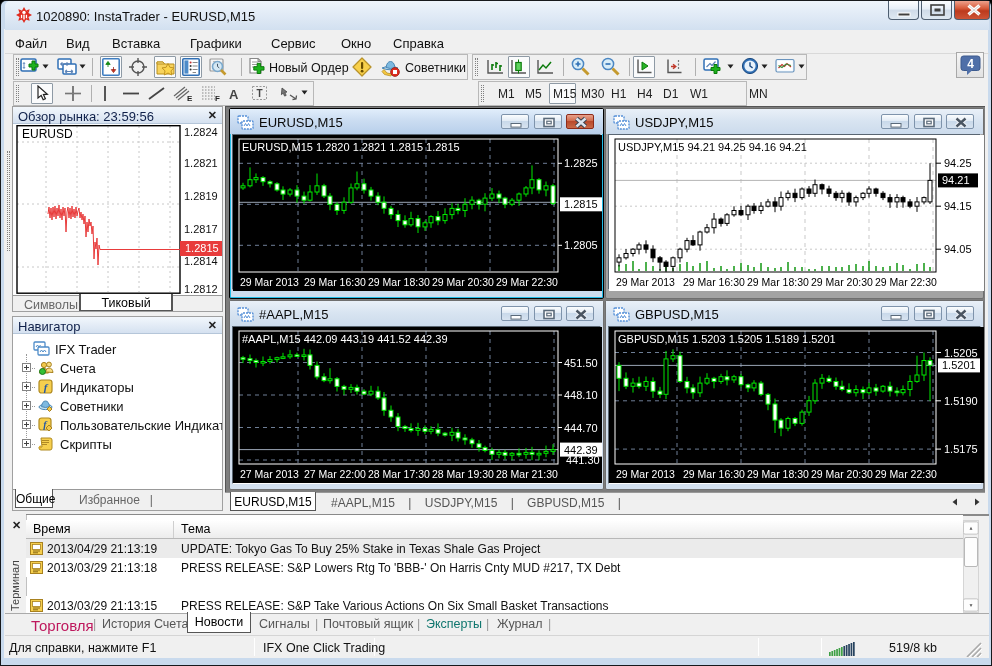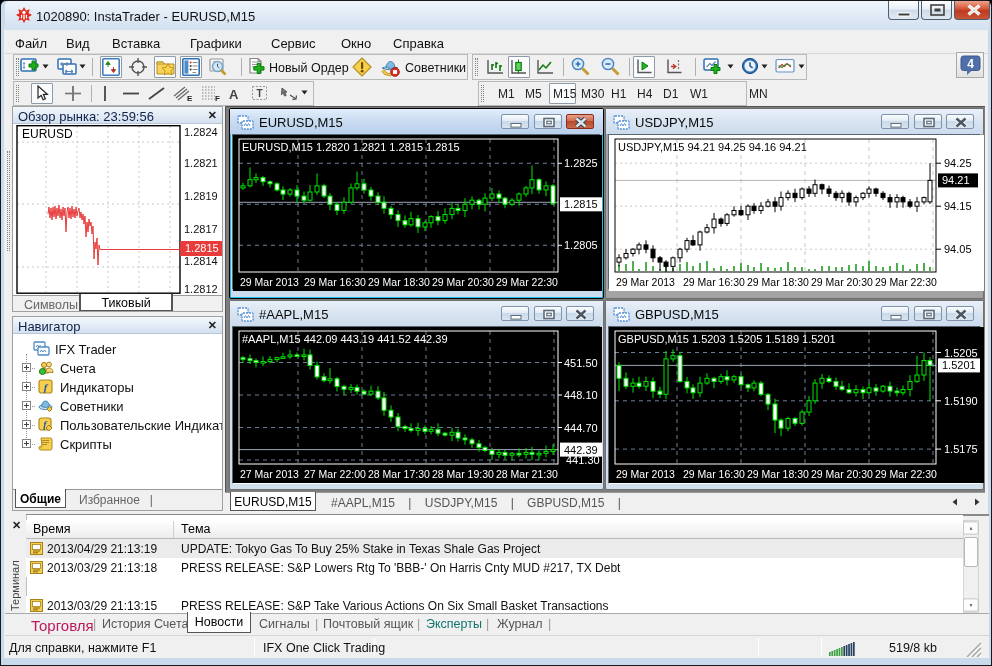--- a/index.html
+++ b/index.html
@@ -372,21 +372,21 @@
           <path d="M2 4.5 h5 M4.5 2 v5" stroke="#444" stroke-width="1"></path>
           <path d="M2 4.5 h5" stroke="#444" stroke-width="1"></path>
         </svg>
 <svg class="abs" style="left:25px;top:119px" width="16" height="15" viewBox="0 0 16 15">
           <path d="M3 2 h9 q2 0 2 2 v8 q0 2 -2 2 h-9 q-2 0 -2 -2 v-1 h3 Z" fill="#f6cf4e" stroke="#b08a20"></path>
           <path d="M4 4.5 h7 M4 6.5 h7 M4 8.5 h5" stroke="#a8811f" stroke-width="0.9"></path>
           <path d="M1 11 q0-1.5 1.5-1.5 h0.5 v3 q-2 0-2-1.5 Z" fill="#d9ae2e"></path>
         </svg>
 <div class="treetxt" style="left:47px;top:120px">Скрипты</div>
 <div class="abs" style="left:0px;top:172px;width:209px;height:21px;background:#f0f0f0;border-top:1px solid #999"></div>
-<div class="tab-active" style="left:2px;top:172px;width:51px;height:19px;padding-top:3px;font-weight:bold">Общие</div>
+<div class="tab-active" style="left:2px;top:172px;width:38px;height:19px;padding-top:3px;font-weight:normal">Общие</div>
 <div class="tabrow" style="left:66px;top:176px">Избранное&nbsp;&nbsp;&nbsp;|</div>
 </div>
 <div class="abs" style="left:224px;top:105px;width:760px;height:386px;background:#7d7d7d;border-top:1px solid #555;border-left:1px solid #555"></div>
 <div class="cw" style="left:228px;top:107px;width:375px;height:191px;background:#cbdcee;border:1px solid #000;box-shadow:inset 0 0 0 1px #21bce8;border-radius:2px">
         <div class="cwt" style="background:linear-gradient(#e1eefb,#cadcf1 48%,#b8cfeb)">
           <svg class="abs" style="left:7px;top:6px" width="17" height="15" viewBox="0 0 17 15">
 <rect x="1" y="1" width="10" height="7" rx="1" fill="#fff" stroke="#5590d8" stroke-width="1.4" stroke-dasharray="2,1"></rect>
 <rect x="5" y="6" width="11" height="8" rx="1" fill="#fff" stroke="#5590d8" stroke-width="1.4" stroke-dasharray="2,1"></rect>
 <path d="M7 11 l1.5-2.5 1.5 2.5 1.5-2.5 1.5 2.5" stroke="#5590d8" fill="none" stroke-width="1"></path>
           </svg>

